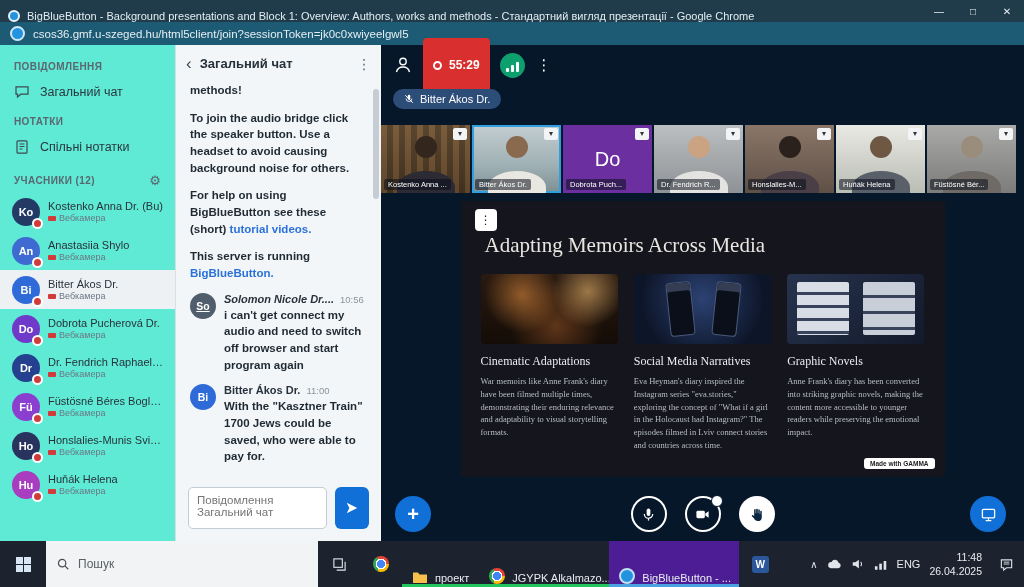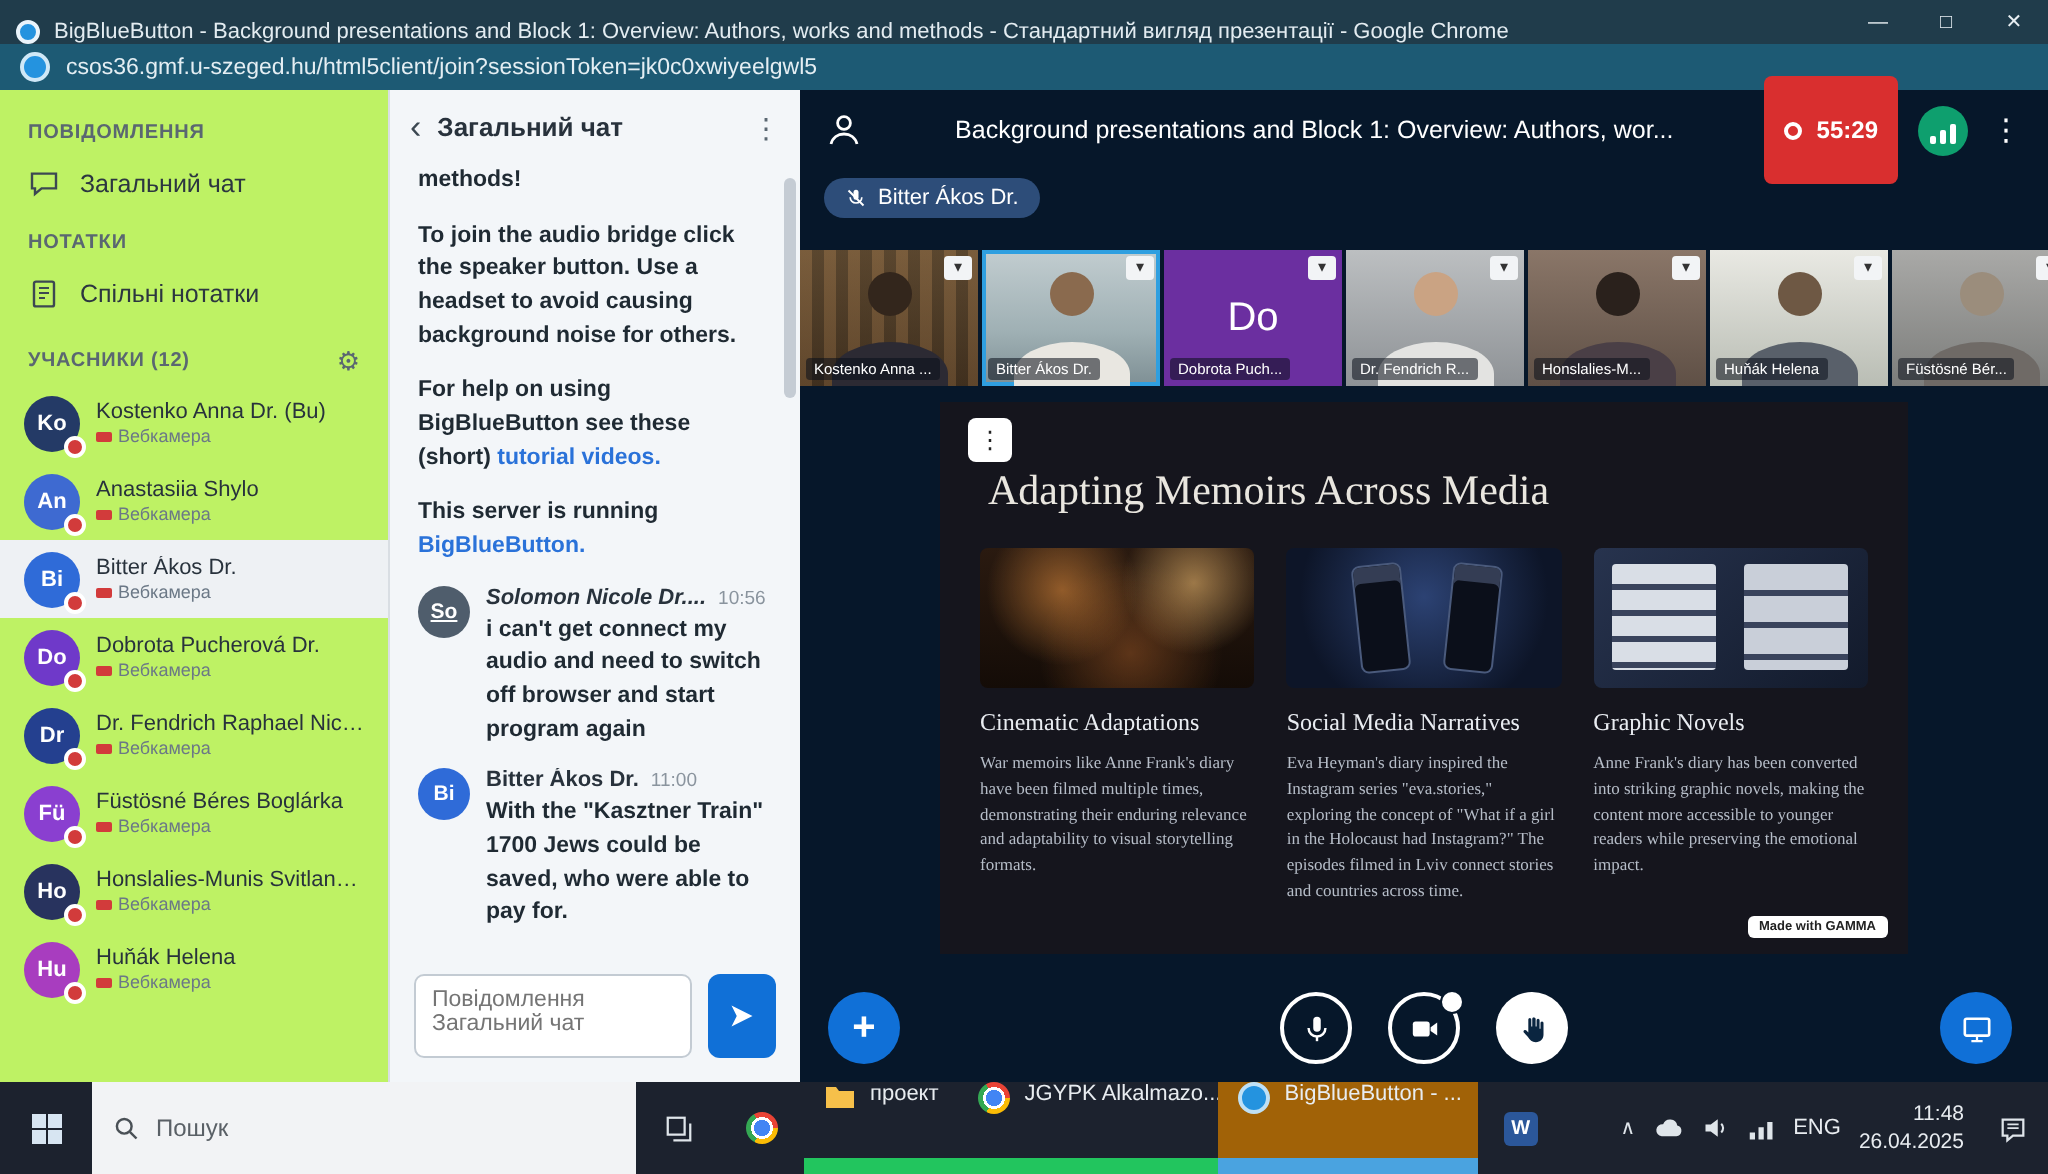--- a/index.html
+++ b/index.html
@@ -13,21 +13,21 @@
 .tb-title{white-space:nowrap;overflow:hidden;text-overflow:ellipsis;flex:1}
 .win-controls{margin-left:auto;display:flex;height:100%}
 .win-btn{width:34px;display:flex;align-items:center;justify-content:center;font-size:10px;color:#e8eff3}
 .urlbar{height:23px;background:#1d5a74;display:flex;align-items:center;padding:0 10px;color:#e4eef3;font-size:11.5px;gap:8px}
 .urlbar .site-icon{width:15px;height:15px;border-radius:50%;background:#2493df;border:2px solid #cfe8f7;flex:0 0 15px}
 
 
 .app{display:flex;height:496px;background:#fff}
 
 
-.sidebar{width:195px;background:#bef264;border-right:1px solid #d9dee3;padding-top:8px;overflow:hidden}
+.sidebar{width:176px;background:#5eead4;border-right:1px solid #d9dee3;padding-top:8px;overflow:hidden}
 .section-label{font-size:10px;font-weight:bold;color:#5a6771;letter-spacing:.4px;padding:8px 14px 4px}
 .side-item{display:flex;align-items:center;gap:10px;padding:8px 14px;font-size:12.5px;color:#2c3640;cursor:pointer}
 .side-icon{width:16px;height:16px;flex:0 0 16px}
 .part-header{display:flex;align-items:center;justify-content:space-between;padding:10px 14px 4px}
 .gear{color:#5a6771;font-size:13px}
 .p-row{display:flex;align-items:center;gap:8px;padding:0 12px;height:39px;cursor:pointer}
 .p-row.active{background:#eef1f4}
 .avatar{position:relative;width:28px;height:28px;border-radius:50%;color:#fff;font-size:11px;font-weight:bold;display:flex;align-items:center;justify-content:center;flex:0 0 28px;background:#345}
 .avatar .badge{position:absolute;right:-3px;bottom:-3px;width:11px;height:11px;border-radius:50%;background:#d23b3b;border:2px solid #fff}
 .p-info{min-width:0}
@@ -121,22 +121,22 @@
 .present-btn{position:absolute;right:18px;top:9px}
 .cam-badge{position:absolute;top:-3px;right:-4px;width:12px;height:12px;border-radius:6px;background:#fff;border:1px solid #06172a}
 
 
 .taskbar{height:46px;background:#1c222e;display:flex;align-items:stretch;color:#e8ecf0}
 .tb-start{width:46px;display:flex;align-items:center;justify-content:center;cursor:pointer}
 .win-logo{display:grid;grid-template-columns:7px 7px;grid-template-rows:7px 7px;gap:1px}
 .win-logo i{background:#d7e5f2}
 .tb-search{width:272px;background:#f2f3f5;display:flex;align-items:center;gap:8px;padding:0 10px;color:#5a6066;font-size:12px;cursor:text}
 .tb-btn{width:42px;display:flex;align-items:center;justify-content:center;cursor:pointer}
-.tb-task{display:flex;align-items:flex-start;gap:7px;padding:0 10px;font-size:11px;max-width:130px;border-bottom:8px solid #22c55e;cursor:pointer;white-space:nowrap;overflow:hidden}
-.tb-task.active{background:#a16207;border-bottom-color:#4aa3e0}
+.tb-task{display:flex;align-items:flex-end;gap:7px;padding:0 10px;font-size:11px;max-width:130px;border-bottom:3px solid #22c55e;cursor:pointer;white-space:nowrap;overflow:hidden}
+.tb-task.active{background:#4c1d95;border-bottom-color:#4aa3e0}
 .chrome-ball{width:16px;height:16px;border-radius:50%;flex:0 0 16px;background:radial-gradient(circle,#4285f4 0 4px,#fff 4px 5.5px,transparent 5.5px),conic-gradient(from -30deg,#ea4335 0 33%,#fbbc05 0 66%,#34a853 0 100%)}
 .bbb-ball{width:16px;height:16px;border-radius:50%;background:#2493df;border:2px solid #bfe0f5;flex:0 0 16px}
 .word-ic{width:17px;height:17px;background:#2b579a;color:#fff;border-radius:3px;font-size:10px;font-weight:bold;display:flex;align-items:center;justify-content:center}
 .tray{margin-left:auto;display:flex;align-items:center;gap:9px;padding:0 6px;font-size:11px}
 .tray .caret{font-size:10px;color:#dfe5ea;cursor:pointer}
 .tray-ic{display:flex;align-items:center;cursor:pointer}
 .tray-clock{text-align:right;font-size:10.5px;line-height:1.35;cursor:pointer}
 .tb-notif{width:36px;display:flex;align-items:center;justify-content:center;cursor:pointer}
 svg{display:block}
 </style>
@@ -344,21 +344,20 @@
 
     <div class="main">
 
       <div class="bbb-nav">
         <span>
           <svg viewBox="0 0 20 20" width="20" height="20">
               <circle cx="10" cy="6.5" r="3.2" stroke="#fff" fill="none" stroke-width="1.4"></circle>
               <path d="M3.5 17c.8-3.2 3.4-5 6.5-5s5.7 1.8 6.5 5" stroke="#fff" fill="none" stroke-width="1.4"></path>
             </svg>
         </span>
-        <span class="nav-title">Background presentations and Block 1: Overview: Authors, wor...</span>
         <span class="rec-pill">
           <span class="rec-dot"></span>
           <span>55:29</span>
         </span>
         <span class="conn-circle">
             <i style="height:4px"></i>
             <i style="height:7px"></i>
             <i style="height:10px"></i>
           </span>
         <span class="nav-kebab">⋮</span>

